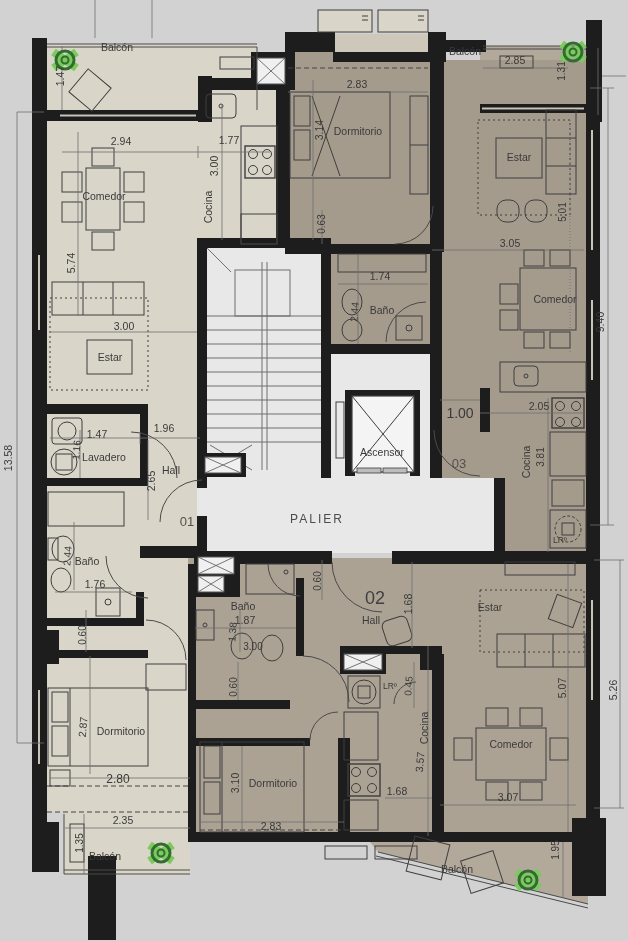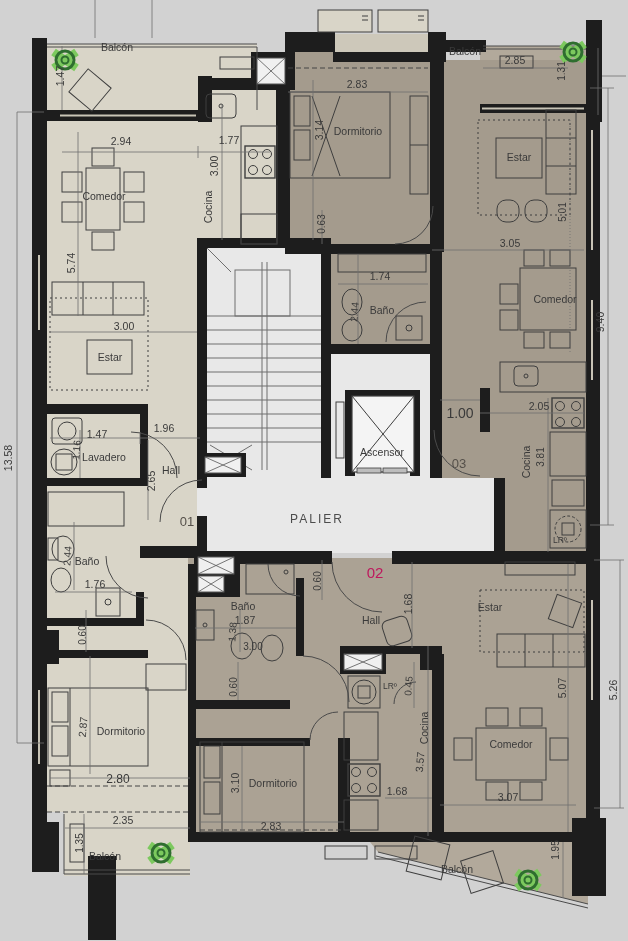--- a/index.html
+++ b/index.html
@@ -493,21 +493,21 @@
       <div class="lbl" style="left: 600px; top: 322px; font-size: 10.5px; transform: translate(-50%, -50%) rotate(-90deg);">9.40</div>
       <div class="lbl" style="left: 460px; top: 413px; font-size: 14px; transform: translate(-50%, -50%); text-align: right;">1.00</div>
       <div class="lbl" style="left: 539px; top: 406px; font-size: 10.5px; transform: translate(-50%, -50%);">2.05</div>
       <div class="lbl" style="left: 526px; top: 462px; font-size: 10.5px; transform: translate(-50%, -50%) rotate(-90deg);">Cocina</div>
       <div class="lbl" style="left: 541px; top: 457px; font-size: 10px; transform: translate(-50%, -50%) rotate(-90deg);">3.81</div>
       <div class="lbl" style="left: 459px; top: 454px; font-size: 13px; color: rgb(85, 80, 74); transform: translate(-50%, -50%); margin-top: 9px;">03</div>
       <div class="lbl" style="left: 560px; top: 540px; font-size: 8.5px; transform: translate(-50%, -50%);">LRº</div>
       <div class="lbl" style="left: 382px; top: 452px; font-size: 10.5px; transform: translate(-50%, -50%);">Ascensor</div>
       <div class="lbl" style="left: 317px; top: 519px; font-size: 12px; letter-spacing: 2px; color: rgb(76, 76, 76); transform: translate(-50%, -50%);">PALIER</div>
       <div class="lbl" style="left: 318px; top: 581px; font-size: 10px; transform: translate(-50%, -50%) rotate(-90deg);">0.60</div>
-      <div class="lbl" style="left: 375px; top: 572px; font-size: 15px; color: #be185d; transform: translate(-50%, -50%);">02</div>
+      <div class="lbl" style="left: 375px; top: 598px; font-size: 18px; color: #404040; transform: translate(-50%, -50%);">02</div>
       <div class="lbl" style="left: 243px; top: 606px; font-size: 10.5px; transform: translate(-50%, -50%);">Baño</div>
       <div class="lbl" style="left: 245px; top: 620px; font-size: 10.5px; transform: translate(-50%, -50%);">1.87</div>
       <div class="lbl" style="left: 371px; top: 620px; font-size: 10.5px; transform: translate(-50%, -50%);">Hall</div>
       <div class="lbl" style="left: 408px; top: 604px; font-size: 10.5px; transform: translate(-50%, -50%) rotate(-90deg);">1.68</div>
       <div class="lbl" style="left: 233px; top: 632px; font-size: 10px; transform: translate(-50%, -50%) rotate(-85deg);">1.38</div>
       <div class="lbl" style="left: 253px; top: 647px; font-size: 10px; transform: translate(-50%, -50%);">3.00</div>
       <div class="lbl" style="left: 390px; top: 686px; font-size: 8.5px; transform: translate(-50%, -50%);">LRº</div>
       <div class="lbl" style="left: 409px; top: 686px; font-size: 10px; transform: translate(-50%, -50%) rotate(-85deg);">0.45</div>
       <div class="lbl" style="left: 234px; top: 687px; font-size: 10px; transform: translate(-50%, -50%) rotate(-90deg);">0.60</div>
       <div class="lbl" style="left: 490px; top: 607px; font-size: 10.5px; transform: translate(-50%, -50%);">Estar</div>

